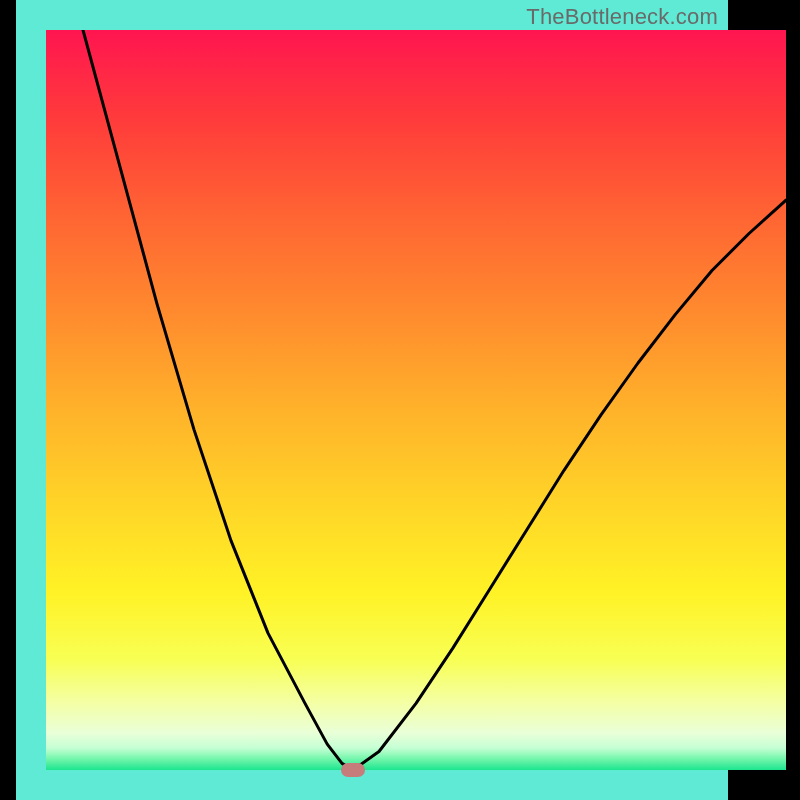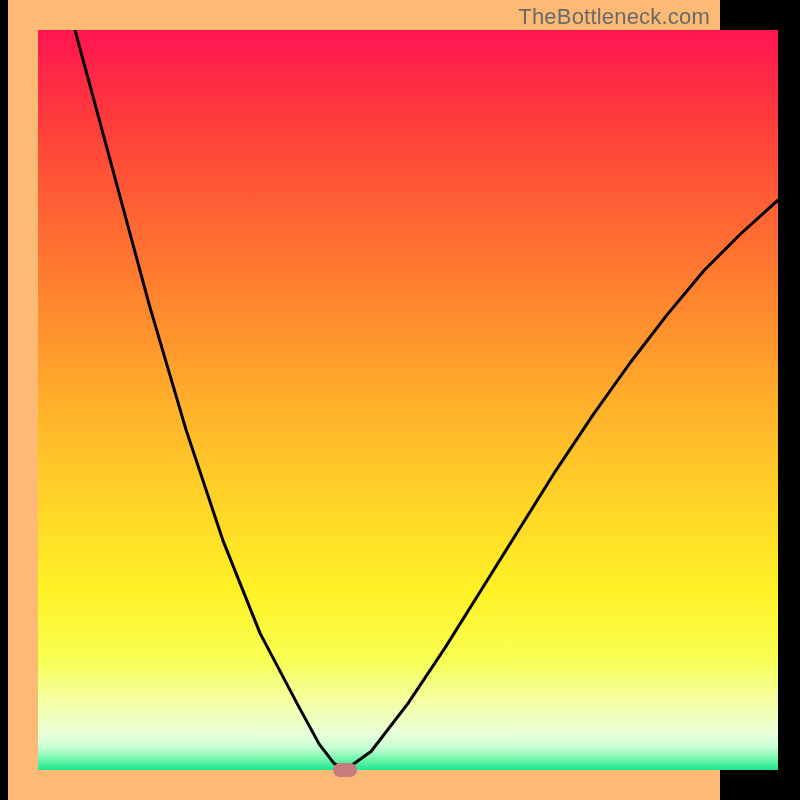--- a/index.html
+++ b/index.html
@@ -5,25 +5,25 @@
   html, body {
     margin: 0;
     padding: 0;
     width: 800px;
     height: 800px;
     background: #000000;
     overflow: hidden;
   }
   .frame {
     position: absolute;
-    left: 8px;
+    left: 16px;
     top: 0;
     width: 712px;
     height: 800px;
-    background: #fdba74;
+    background: #5eead4;
   }
   .plot-area {
     position: absolute;
     left: 30px;
     top: 30px;
     width: 740px;
     height: 740px;
     background: linear-gradient(to bottom,
       #ff1550 0%,
       #ff3b3b 12%,

